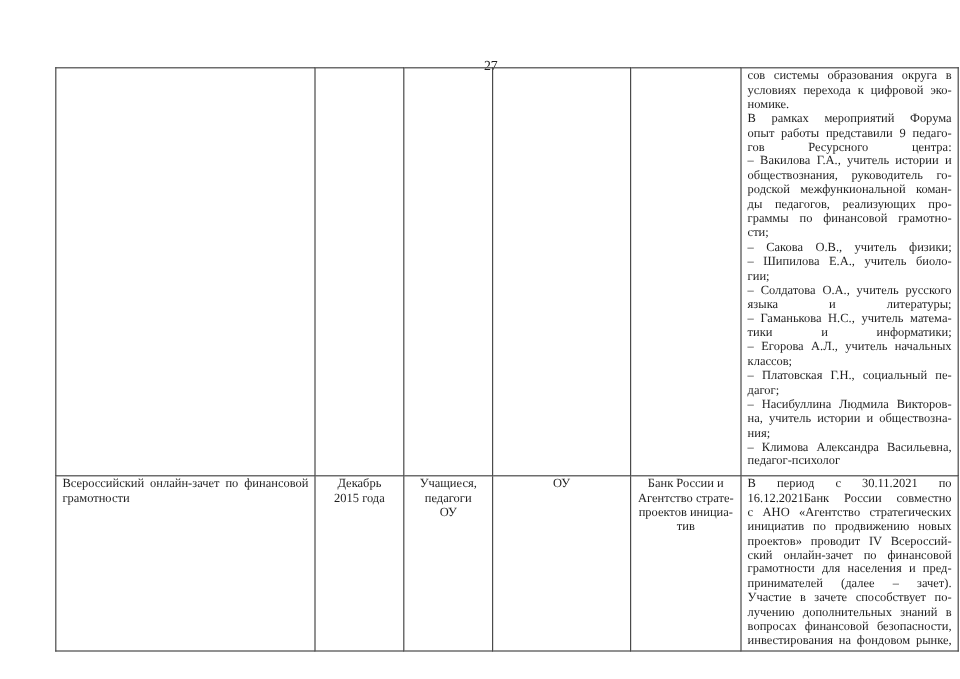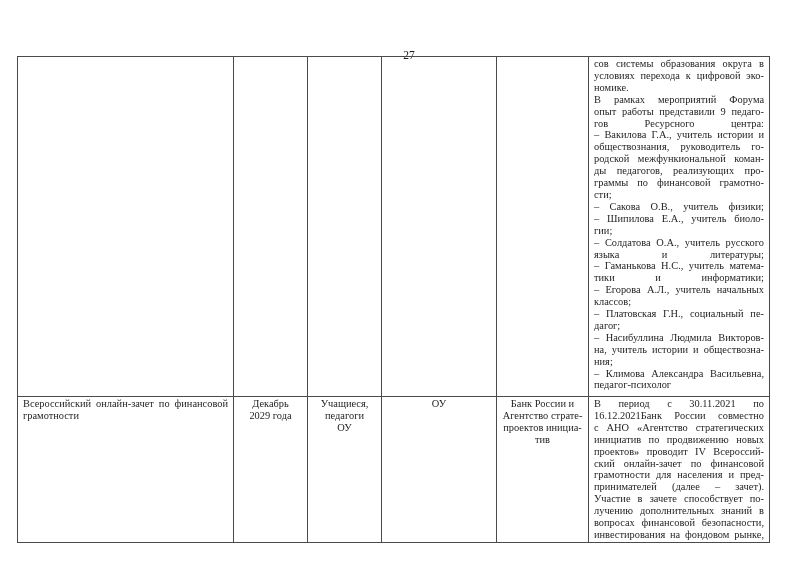--- a/index.html
+++ b/index.html
@@ -18,21 +18,21 @@
     top: 28px;
     left: 33px;
     width: 752px;
     text-align: center;
     font-size: 11.5px;
     line-height: 13px;
     margin-top: 21px;
   }
   table.doc {
     position: absolute;
-    left: 17px;
+    left: 46px;
     top: 56px;
     width: 752px;
     border-collapse: collapse;
     table-layout: fixed;
   }
   table.doc td {
     border: 1px solid #4a4a4a;
     vertical-align: top;
     font-size: 10.4px;
     line-height: 11.9px;
@@ -107,21 +107,21 @@
 – Насибуллина Людмила Викторов-
 на, учитель истории и обществозна-
 ния;
 – Климова Александра Васильевна,
 педагог-психолог</td>
       </tr>
       <tr class="r2">
         <td class="evt">Всероссийский онлайн-зачет по финансовой
 грамотности</td>
         <td class="ctr">Декабрь
-2029 года</td>
+2015 года</td>
         <td class="ctr">Учащиеся,
 педагоги
 ОУ</td>
         <td class="ctr">ОУ</td>
         <td class="ctr">Банк России и
 Агентство страте-
 проектов инициа-
 тив</td>
         <td class="desc">В период с 30.11.2021 по
 16.12.2021Банк России совместно

